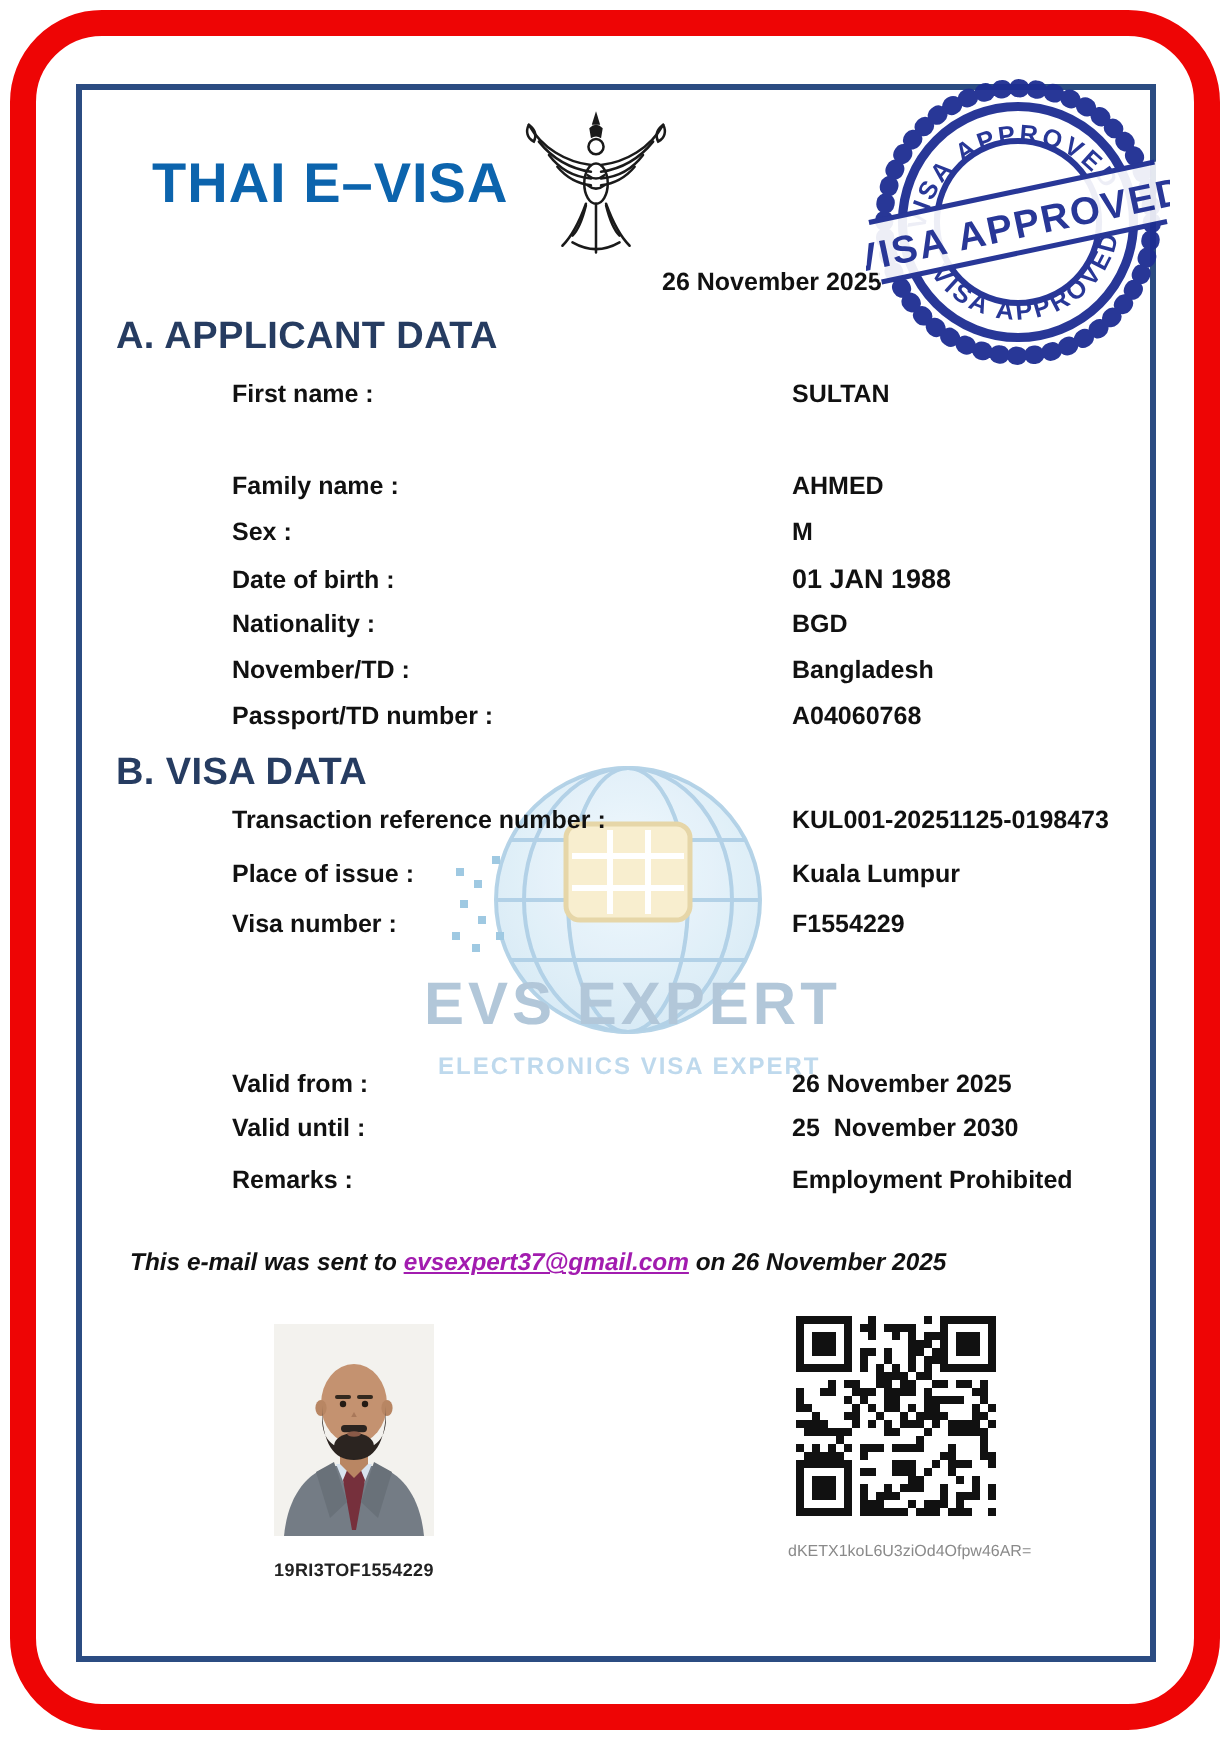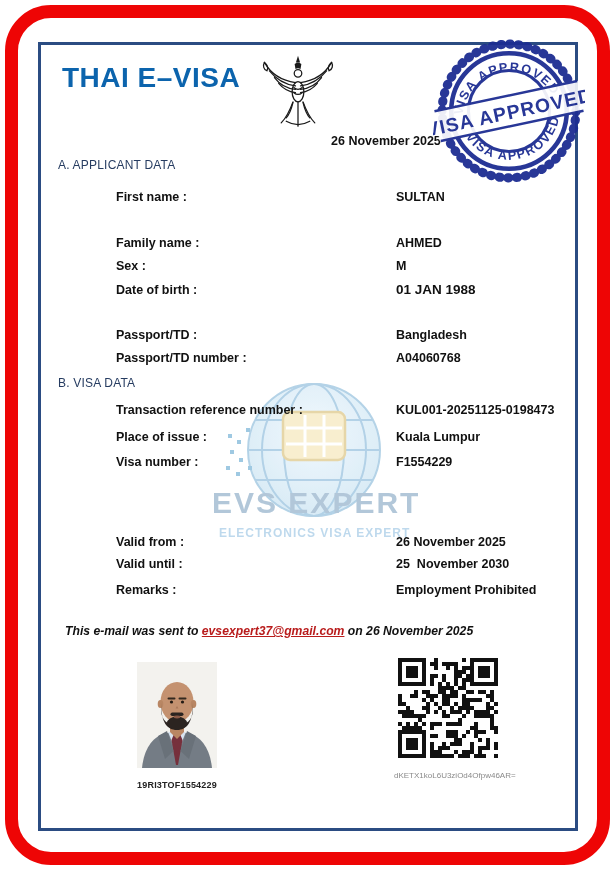--- a/index.html
+++ b/index.html
@@ -17,33 +17,33 @@
   .blue-box{
     position:absolute;left:38px;top:42px;width:534px;height:783px;
     border:3px solid var(--border-blue,#2b4c82);z-index:1;
   }
   
   .watermark{position:absolute;left:0;top:0;width:611px;height:870px;z-index:1;opacity:.85;pointer-events:none;}
   .wm-globe{position:absolute;left:222px;top:378px;width:180px;height:160px;}
   .wm-line1{position:absolute;left:212px;top:486px;font-size:30px;font-weight:bold;color:#a5bed3;letter-spacing:2px;}
   .wm-line2{position:absolute;left:219px;top:526px;font-size:12px;font-weight:bold;color:#b3d3ea;letter-spacing:1px;}
   
-  .title{position:absolute;left:62px;top:62px;margin:0;font-size:28px;font-weight:bold;color:var(--title-blue,#0c64ad);letter-spacing:.5px;z-index:2;}
+  .title{position:absolute;left:62px;top:62px;margin:14px;font-size:28px;font-weight:bold;color:var(--title-blue,#0c64ad);letter-spacing:.5px;z-index:2;}
   .garuda{position:absolute;left:256px;top:52px;width:84px;height:88px;z-index:2;}
   .issue-date{position:absolute;left:331px;top:134px;font-size:12.5px;font-weight:bold;z-index:2;}
   .stamp{position:absolute;left:433px;top:35px;width:152px;height:152px;z-index:5;opacity:.95;}
   
-  .heading{position:absolute;left:58px;font-size:12px;font-weight:normal;color:var(--heading-navy,#263c61);z-index:2;letter-spacing:.2px;}
+  .heading{position:absolute;left:58px;font-size:19px;font-weight:bold;color:var(--heading-navy,#263c61);z-index:2;letter-spacing:.2px;}
   .hA{top:158px;} .hB{top:376px;}
   .row{position:absolute;left:88px;z-index:2;font-size:12.5px;font-weight:bold;white-space:nowrap;}
   .row .lbl{display:inline-block;width:280px;padding-left:28px;}
   .row .val{display:inline-block;}
   
   .email-line{position:absolute;left:65px;top:624px;z-index:2;font-size:12.2px;font-weight:bold;font-style:italic;white-space:pre-wrap;}
-  .email-link{text-decoration:underline;color:#b91c1c;cursor:pointer;}
+  .email-link{text-decoration:underline;color:#a21caf;cursor:pointer;}
   .photo{position:absolute;left:137px;top:662px;width:80px;height:106px;z-index:2;box-shadow:0 0 0 1px #e4e2de inset;}
   .photo svg{display:block;width:80px;height:106px;}
   .photo-caption{position:absolute;left:135px;top:780px;width:84px;text-align:center;font-size:9px;font-weight:bold;color:#222;z-index:2;letter-spacing:.2px;}
   .qr{position:absolute;left:398px;top:658px;width:100px;height:100px;z-index:2;}
   .qr-caption{position:absolute;left:394px;top:771px;width:110px;font-size:8px;color:#8a8a8a;z-index:2;}
 </style>
 </head>
 <body>
 
 <div class="page">
@@ -142,22 +142,25 @@
   </div>
   <div class="row" style="top:259px">
     <span class="lbl">Sex :</span><span class="val">M</span>
   </div>
   <div class="row" style="top:236px">
     <span class="lbl">Family name :</span><span class="val">AHMED</span>
   </div>
   <div class="row" style="top:282px">
     <span class="lbl">Date of birth :</span><span class="val" style="font-size:13.5px">01 JAN 1988</span>
   </div>
+  <div class="row" style="top:305px">
+    <span class="lbl">Nationality :</span><span class="val">BGD</span>
+  </div>
   <div class="row" style="top:328px">
-    <span class="lbl">Passport/TD :</span><span class="val">Bangladesh</span>
+    <span class="lbl">November/TD :</span><span class="val">Bangladesh</span>
   </div>
   <div class="row" style="top:351px">
     <span class="lbl">Passport/TD number :</span><span class="val">A04060768</span>
   </div>
 
   <div class="heading hB">B. VISA DATA</div>
 
   <div class="row" style="top:403px">
     <span class="lbl">Transaction reference number :</span><span class="val">KUL001-20251125-0198473</span>
   </div>

